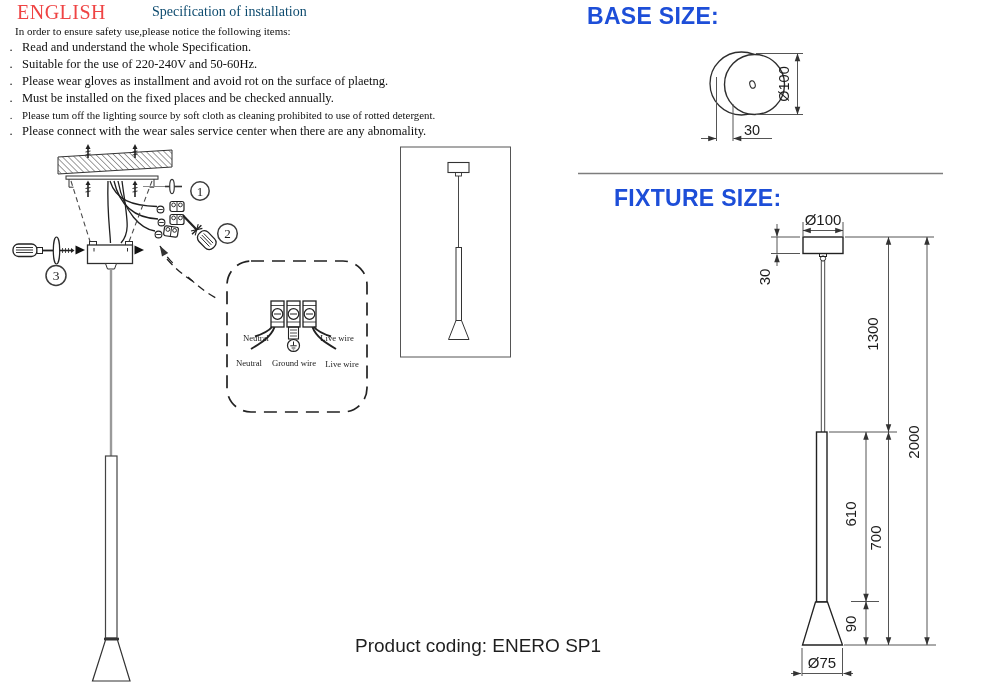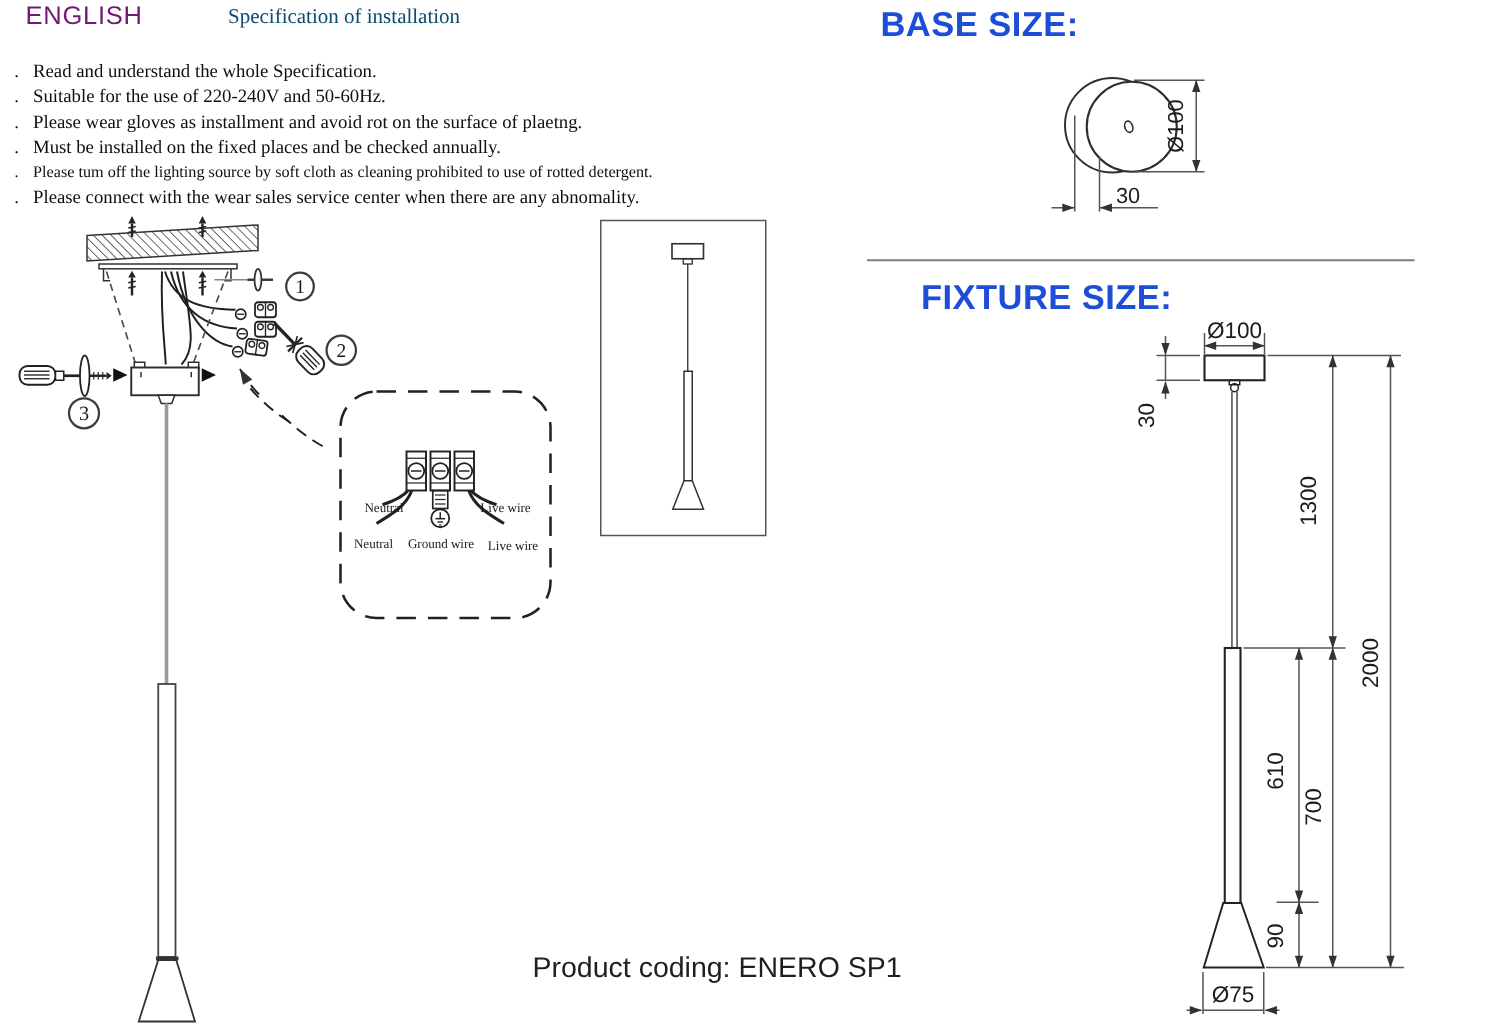--- a/index.html
+++ b/index.html
@@ -1,20 +1,20 @@
 <!DOCTYPE html>
 <html><head>
 <meta charset="utf-8">
 <style>
   html,body{margin:0;padding:0;background:#fff;}
   .page{position:relative;width:1000px;height:690px;background:#fff;overflow:hidden;
         font-family:"Liberation Serif",serif;color:#1b1b1b;}
   .abs{position:absolute;}
-  .h-english{left:17px;top:1px;font-family:Liberation Sans, sans-serif;font-size:17px;
-             letter-spacing:.5px;color:#701a75;}
+  .h-english{left:17px;top:1px;font-family:Liberation Serif, serif;font-size:20px;
+             letter-spacing:.5px;color:#ef4444;}
   .h-doctitle{left:152px;top:4px;font-size:14px;color:#0c4a6e;}
   .intro{left:15px;top:25px;font-size:11px;color:#111;}
   .s-item{position:absolute;left:8px;display:flex;gap:8px;font-size:12.5px;color:#0f0f0f;white-space:nowrap;}
   .s-item .blt{width:6px;text-align:center;}
   .s-i0{top:40px;}.s-i1{top:57px;}.s-i2{top:74px;}.s-i3{top:91px;}
   .s-i4{top:109px;font-size:10.8px;}.s-i5{top:124px;}
   .h-size{font-family:Liberation Sans, sans-serif;font-size:23px;font-weight:600;
           letter-spacing:.3px;color:#1d4ed8;}
   .h-base{left:587px;top:3px;}
   .h-fixture{left:614px;top:185px;}
@@ -22,20 +22,21 @@
   svg text{font-family:"Liberation Sans",sans-serif;fill:#1c1c1c;}
   svg text.serif{font-family:"Liberation Serif",serif;}
 </style>
 </head>
 <body>
 
 <div class="page">
 
   <div class="abs h-english">ENGLISH</div>
   <div class="abs h-doctitle">Specification of installation</div>
+  <div class="abs intro">In order to ensure safety use,please notice the following items:</div>
 
   <div class="s-item s-i0">
       <span class="blt">.</span>
       <span>Read and understand the whole Specification.</span>
     </div>
   <div class="s-item s-i1">
       <span class="blt">.</span>
       <span>Suitable for the use of 220-240V and 50-60Hz.</span>
     </div>
   <div class="s-item s-i2">

